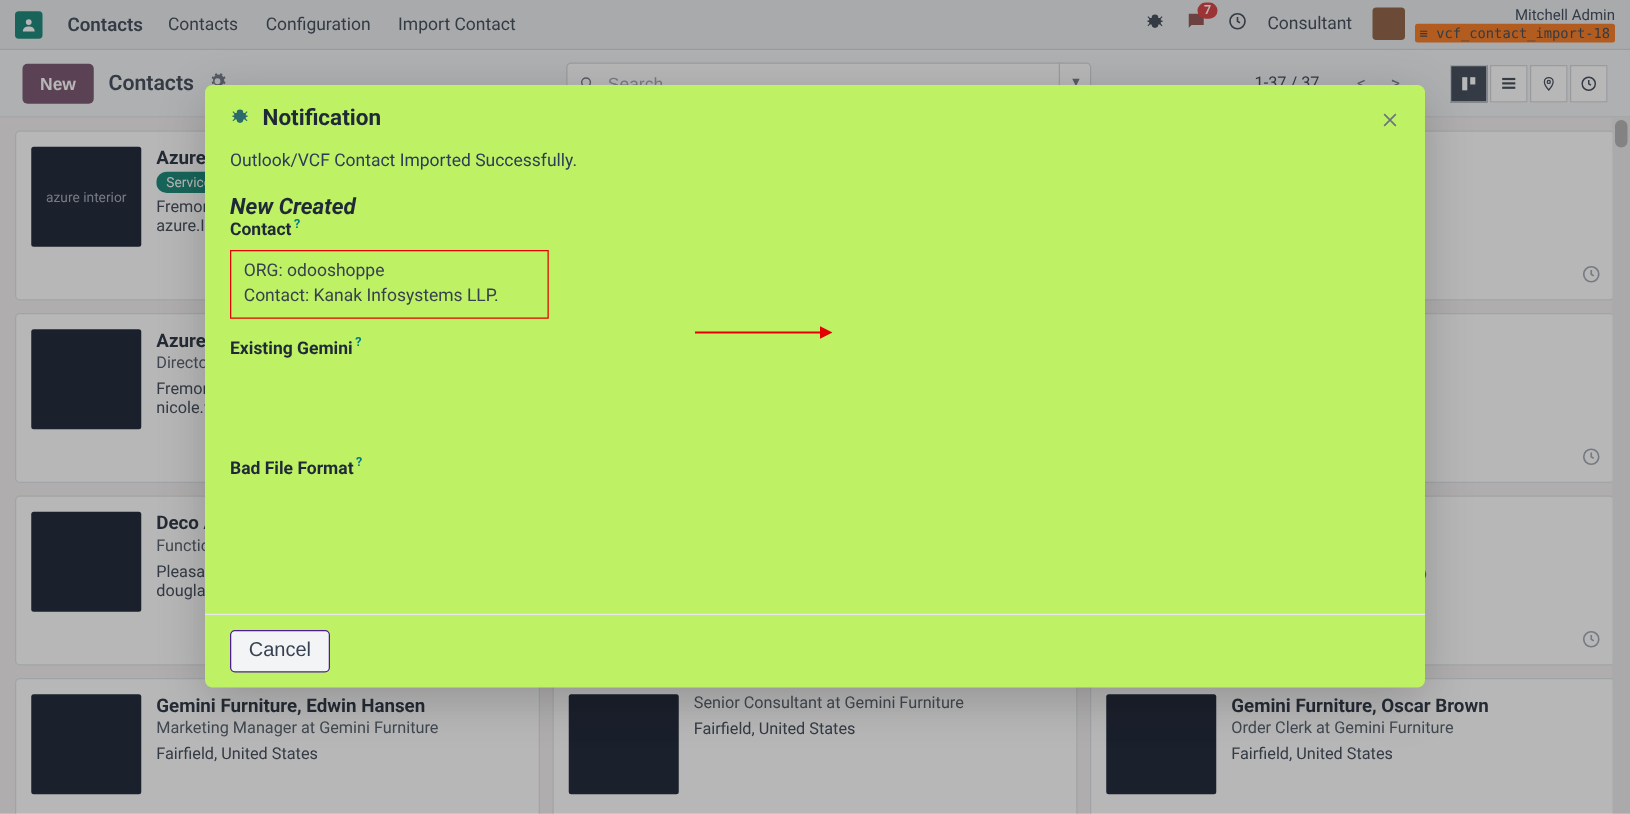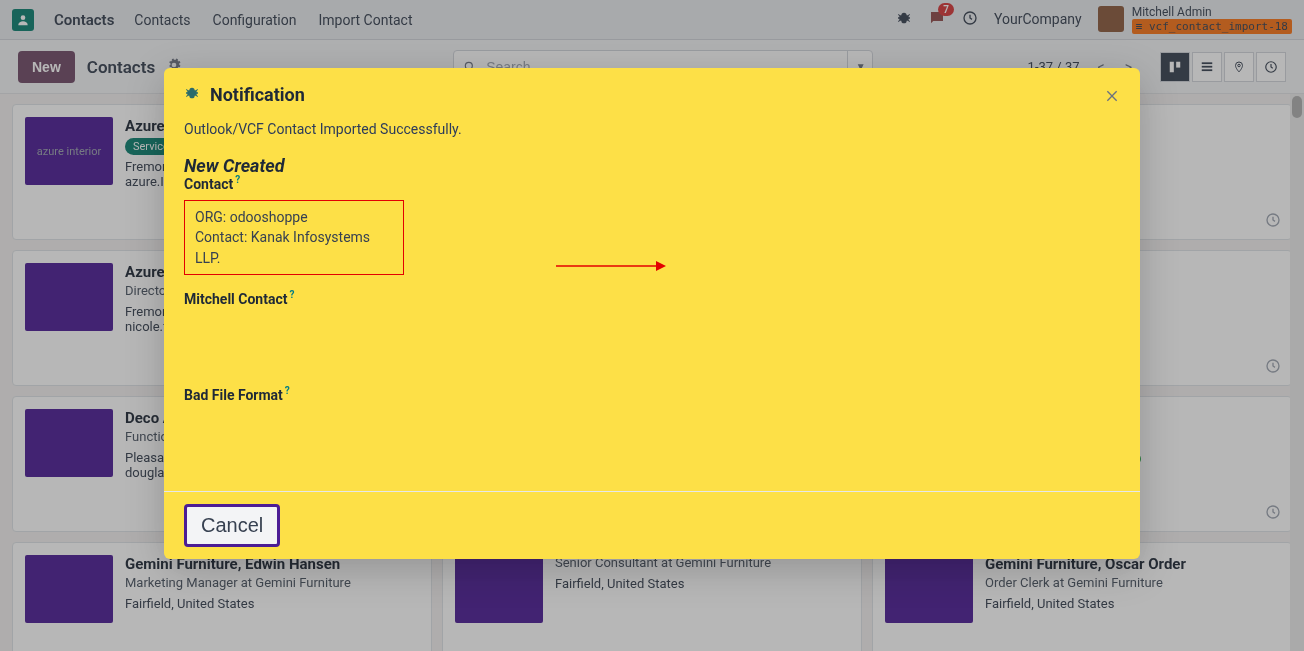--- a/index.html
+++ b/index.html
@@ -10,68 +10,68 @@
 .topbar .brand { font-weight: 600; font-size: 15px; color: #374151; }
 .topbar .menu { display: flex; gap: 22px; }
 .topbar .menu-item { color: #374151; cursor: pointer; font-size: 14px; }
 .topbar .right { margin-left: auto; display: flex; align-items: center; gap: 16px; }
 .topbar .icon-btn { cursor: pointer; color: #374151; }
 .bug-icon-svg { width: 16px; height: 16px; }
 .chat-icon { position: relative; color: #8f4b4b; }
 .chat-badge { position: absolute; top: -6px; right: -8px; background: #d63638; color: #fff; border-radius: 8px; font-size: 10px; padding: 1px 5px; font-weight: 600; }
 .user-block { display: flex; align-items: center; gap: 8px; }
 .avatar-small { width: 26px; height: 26px; border-radius: 3px; background: #8b5a3c; }
-.user-text { display: flex; flex-direction: column; line-height: 1.2; }
+.user-text { display: flex; flex-direction: column; line-height: 1.2; align-items: flex-end; }
 .user-text .name { font-size: 12px; color: #374151; }
 .user-text .db { font-size: 11px; font-family: monospace; background: #f97316; padding: 1px 4px; border-radius: 2px; }
 
 .control-bar { background: #f3f4f6; height: 54px; display: flex; align-items: center; padding: 0 18px; gap: 12px; border-bottom: 1px solid #e0e2e5; }
 .new-btn { background: #714b67; color: #fff; border: none; padding: 8px 14px; border-radius: 4px; font-weight: 600; cursor: pointer; font-size: 14px; }
 .breadcrumb-title { font-size: 17px; font-weight: 600; color: #374151; }
 .gear-icon { color: #6b7280; }
 .search-wrap { flex: 0 0 auto; margin-left: 260px; position: relative; width: 420px; }
 .search-input { width: 100%; padding: 8px 28px 8px 32px; border: 1px solid #d1d5db; border-radius: 4px; font-size: 14px; background: #fff; }
 .search-input::placeholder { color: #9ca3af; }
 .search-icon-abs { position: absolute; left: 10px; top: 50%; transform: translateY(-50%); color: #6b7280; width: 14px; height: 14px; }
 .search-caret { position: absolute; right: 0; top: 0; height: 100%; width: 26px; border-left: 1px solid #d1d5db; display: flex; align-items: center; justify-content: center; color: #6b7280; font-size: 10px; cursor: pointer; }
-.pager { margin-left: auto; display: flex; align-items: center; gap: 10px; }
+.pager { margin-left: auto; display: flex; align-items: center; gap: 22px; }
 .pager-text { font-size: 13px; color: #374151; }
 .pager-arrows { display: flex; gap: 4px; }
 .pager-arrow { padding: 4px 8px; cursor: pointer; color: #6b7280; }
 .view-switches { display: flex; gap: 2px; margin-left: 10px; }
 .view-btn { width: 30px; height: 30px; display: flex; align-items: center; justify-content: center; border: 1px solid #d1d5db; background: #fff; cursor: pointer; color: #374151; }
 .view-btn.active { background: #374151; color: #fff; }
 
 .content { padding: 10px 12px; display: grid; grid-template-columns: repeat(3, 1fr); gap: 10px; background: #f3f0f0; height: calc(651px - 94px); overflow-y: auto; }
 .card { background: #fff; border: 1px solid #dee2e6; border-radius: 4px; padding: 12px; display: flex; gap: 12px; height: 136px; position: relative; }
-.card-img { width: 88px; height: 68px; background: #4c1d95; border-radius: 2px; flex-shrink: 0; display: flex; align-items: center; justify-content: center; color: #9ca3af; font-size: 11px; text-align: center; }
+.card-img { width: 88px; height: 80px; background: #0f172a; border-radius: 2px; flex-shrink: 0; display: flex; align-items: center; justify-content: center; color: #9ca3af; font-size: 11px; text-align: center; }
 .card-body { flex: 1; overflow: hidden; }
 .card-title { font-weight: 700; font-size: 15px; color: #1f2937; margin-bottom: 2px; white-space: nowrap; overflow: hidden; text-overflow: ellipsis; }
 .card-role { font-size: 13px; color: #4b5563; margin-bottom: 6px; }
 .card-loc { font-size: 13px; color: #374151; }
 .card-email { font-size: 13px; color: #374151; }
 .tag-badge { display: inline-block; background: #0b8070; color: #fff; font-size: 11px; padding: 2px 8px; border-radius: 10px; margin-bottom: 4px; }
 .card-activity { position: absolute; right: 10px; bottom: 8px; color: #9ca3af; }
 .dot-green { width: 12px; height: 12px; border-radius: 50%; background: #28a745; position: absolute; right: 150px; top: 56px; }
 
 .overlay { position: absolute; inset: 0; background: rgba(50,50,50,0.35); display: flex; align-items: flex-start; justify-content: center; padding-top: 68px; }
-.modal { background: #fde047; width: 976px; border-radius: 6px; box-shadow: 0 10px 40px rgba(0,0,0,0.2); position: relative; }
+.modal { background: #bef264; width: 976px; border-radius: 6px; box-shadow: 0 10px 40px rgba(0,0,0,0.2); position: relative; }
 .modal-header { display: flex; align-items: center; padding: 16px 20px; gap: 10px; }
 .modal-title { font-size: 18px; font-weight: 700; color: #1f2937; }
 .modal-close { position: absolute; right: 16px; top: 16px; cursor: pointer; color: #6b7280; font-size: 18px; background: none; border: none; width: 24px; height: 24px; display: flex; align-items: center; justify-content: center; }
 .modal-body { padding: 0 20px 20px; color: #1f2937; min-height: 370px; }
 .msg { font-size: 14px; color: #2d3c5a; margin-bottom: 18px; }
 .section-label { font-weight: 700; font-size: 18px; color: #1f2937; font-style: italic; }
 .section-labelq { font-weight: 700; font-size: 14px; color: #1f2937; display: inline-flex; align-items: flex-start; }
 .help-q { color: #017e84; font-size: 10px; font-weight: 700; margin-left: 2px; position: relative; top: -2px; }
-.new-box { border: 1.5px solid #e30000; padding: 6px 10px; margin-top: 8px; margin-bottom: 16px; width: 220px; font-size: 14px; color: #374151; line-height: 1.45; }
+.new-box { border: 1.5px solid #e30000; padding: 6px 10px; margin-top: 8px; margin-bottom: 16px; width: 255px; font-size: 14px; color: #374151; line-height: 1.45; }
 .annotation { position: absolute; color: #e30000; font-size: 18px; left: 500px; top: 188px; font-weight: 400; pointer-events: none; }
 .arrow-svg { position: absolute; left: 392px; top: 192px; pointer-events: none; }
 .modal-footer { border-top: 1px solid #e5e7eb; padding: 12px 20px; }
-.cancel-btn { background: #f3f4f6; border: 3px solid #4c1d95; padding: 7px 14px; border-radius: 4px; color: #374151; cursor: pointer; font-size: 20px; }
+.cancel-btn { background: #f3f4f6; border: 1px solid #4c1d95; padding: 7px 14px; border-radius: 4px; color: #374151; cursor: pointer; font-size: 16px; }
 
 .scrollbar-fake { position: absolute; right: 0; top: 94px; width: 14px; height: calc(651px - 94px); background: #ebebeb; }
 .scrollbar-thumb { width: 10px; margin: 2px auto; height: 22px; background: #b0b0b0; border-radius: 5px; }
 </style>
 </head>
 <body>
 
 <div class="topbar">
   <div class="app-icon">
     <svg width="14" height="14" viewBox="0 0 24 24" fill="#fff">
@@ -96,21 +96,21 @@
           <path d="M4 4h16v12H7l-3 3z"></path>
         </svg>
       <span class="chat-badge">7</span>
     </span>
     <span class="icon-btn">
       <svg width="16" height="16" viewBox="0 0 24 24" fill="none" stroke="currentColor" stroke-width="2">
           <circle cx="12" cy="12" r="9"></circle>
           <path d="M12 7v5l3 2"></path>
         </svg>
     </span>
-    <span class="icon-btn">YourCompany</span>
+    <span class="icon-btn">Consultant</span>
     <div class="user-block">
       <div class="avatar-small"></div>
       <div class="user-text">
         <span class="name">Mitchell Admin</span>
         <span class="db">≡ <span>vcf_contact_import-18</span></span>
       </div>
     </div>
   </div>
 </div>
 
@@ -243,21 +243,21 @@
   <div class="card">
     <div class="card-img"></div>
     <div class="card-body">
       <div class="card-role">Senior Consultant at Gemini Furniture</div>
       <div class="card-loc">Fairfield, United States</div>
     </div>
   </div>
   <div class="card">
     <div class="card-img"></div>
     <div class="card-body">
-      <div class="card-title">Gemini Furniture, Oscar Order</div>
+      <div class="card-title">Gemini Furniture, Oscar Brown</div>
       <div class="card-role">Order Clerk at Gemini Furniture</div>
       <div class="card-loc">Fairfield, United States</div>
     </div>
   </div>
 </div>
 
 <div class="scrollbar-fake">
     <div class="scrollbar-thumb"></div>
   </div>
 
@@ -283,21 +283,21 @@
       <div class="section-labelq">
         <span>Contact</span>
           <span class="help-q">?</span>
       </div>
       <div class="new-box">
         <div>ORG: odooshoppe</div>
         <div>Contact: Kanak Infosystems LLP.</div>
       </div>
 
       <div class="section-labelq" style="margin-bottom:80px">
-        <span>Mitchell Contact</span>
+        <span>Existing Gemini</span>
           <span class="help-q">?</span>
       </div>
       <br>
       <div class="section-labelq">
         <span>Bad File Format</span>
           <span class="help-q">?</span>
       </div>
     </div>
     <div class="modal-footer">
       <button class="cancel-btn">Cancel</button>

